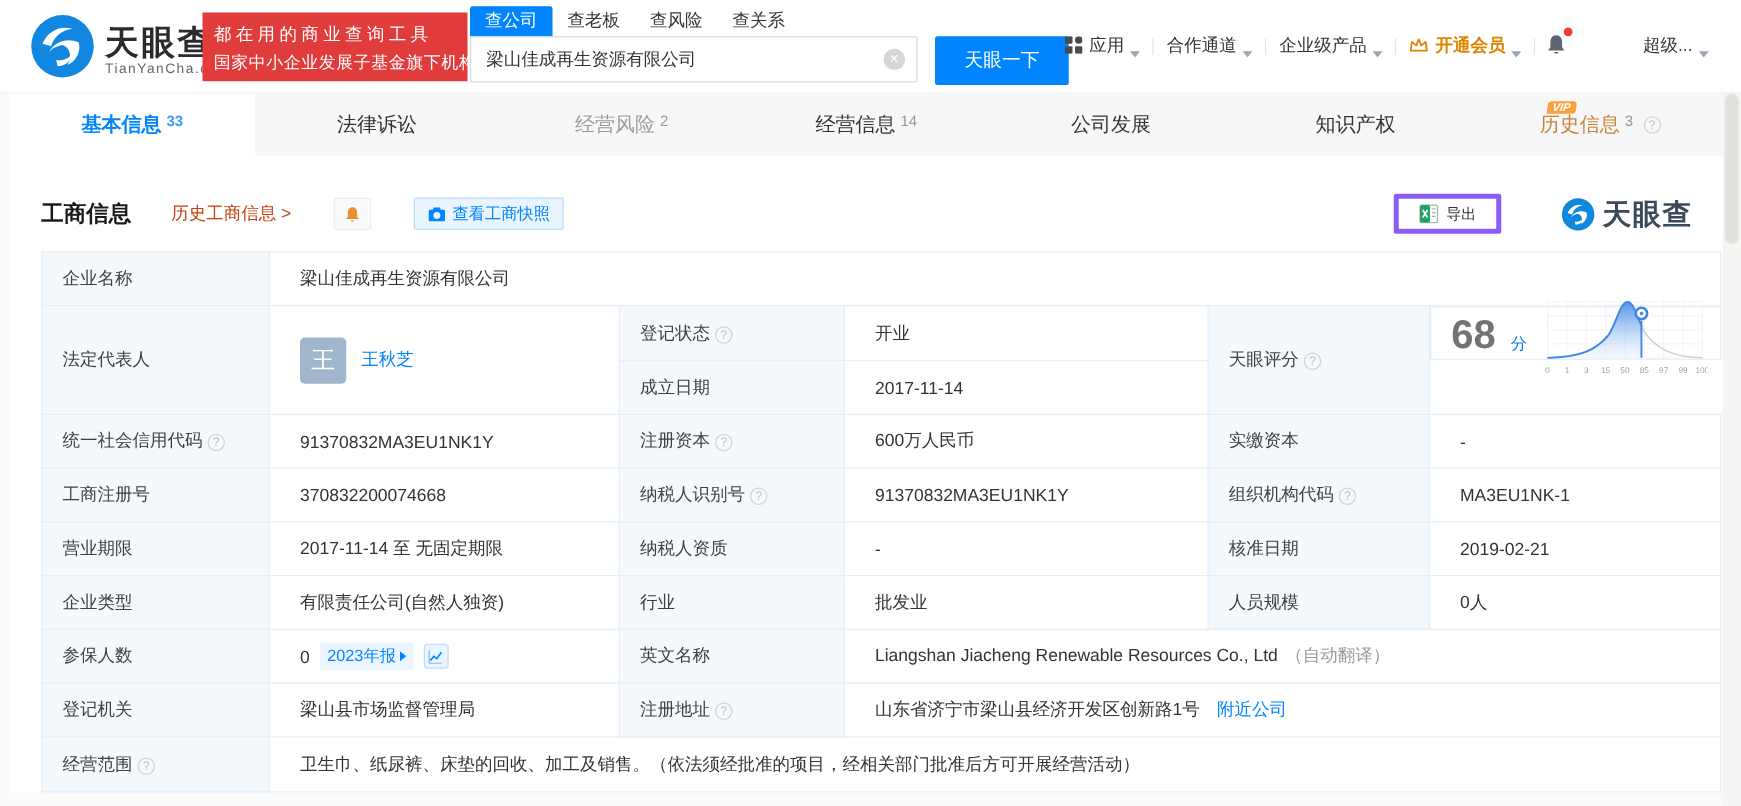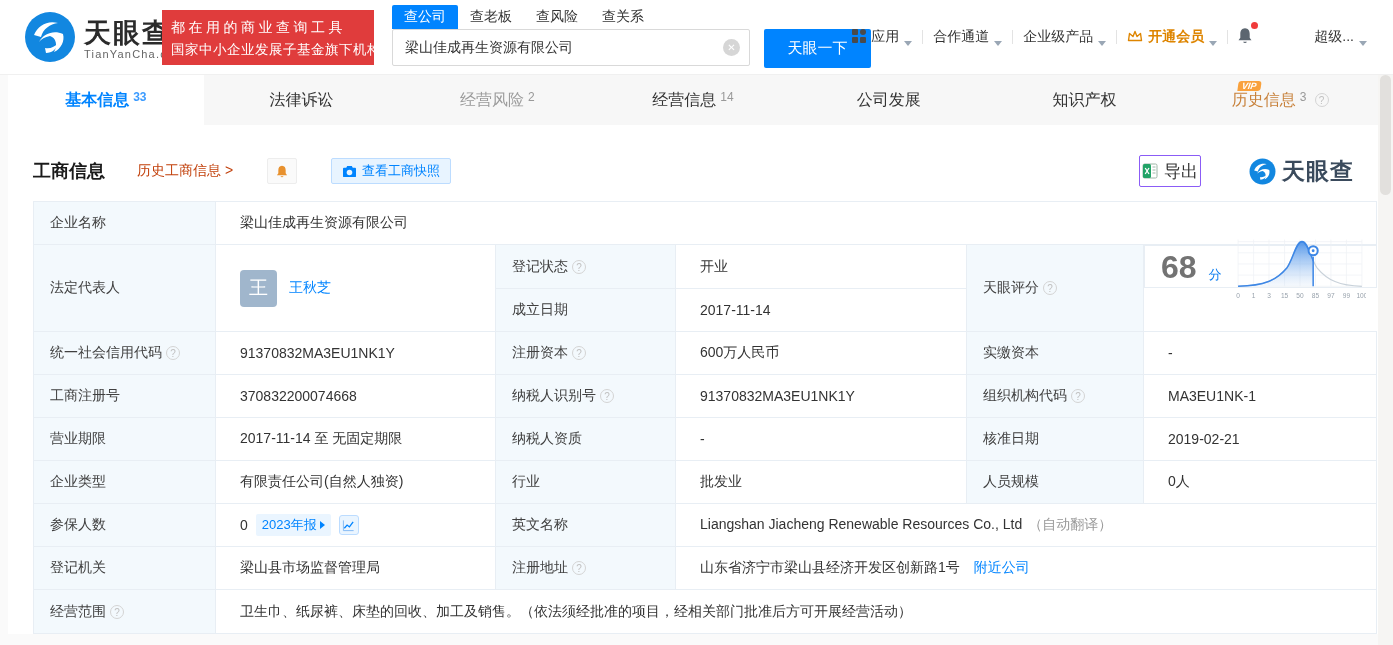--- a/index.html
+++ b/index.html
@@ -9,21 +9,21 @@
   
   .top-header { position:relative; width:1393px; height:75px; background:#fff; border-bottom:1px solid #f0f0f0; }
   .logo { position:absolute; left:24px; top:11px; display:flex; align-items:center; gap:8px; }
   .logo-text .cn { font-size:27px; font-weight:bold; color:#2b2b2b; letter-spacing:2px; line-height:30px; }
   .logo-text .en { font-size:11px; color:#666; letter-spacing:1.2px; }
   .banner { position:absolute; left:162px; top:10px; width:212px; height:55px; background:#e03c3c; color:#fff;
     display:flex; flex-direction:column; justify-content:center; padding:0 9px; }
   .banner .l1 { font-size:14px; letter-spacing:3.5px; line-height:24px; white-space:nowrap; }
   .banner .l2 { font-size:13.5px; letter-spacing:0.5px; line-height:22px; white-space:nowrap; }
 
-  .search-wrap { position:absolute; left:392px; top:3px; }
+  .search-wrap { position:absolute; left:376px; top:3px; }
   .search-tabs { display:flex; align-items:flex-end; height:26px; }
   .search-tab { font-size:14px; color:#333; padding:3px 12px; cursor:pointer; }
   .search-tab.active { background:#0084ff; color:#fff; border-radius:2px 2px 0 0; }
   .search-row { display:flex; margin-top:0; }
   .search-box { position:relative; }
   .search-input { width:358px; height:37px; border:1px solid #d9d9d9; border-radius:2px; padding:0 34px 0 12px;
     font-size:14px; color:#333; outline:none; font-family:inherit; }
   .clear-icon { position:absolute; right:10px; top:10px; width:17px; height:17px; border-radius:50%;
     background:#d6d6d6; color:#fff; font-size:10px; line-height:17px; text-align:center; cursor:pointer; }
   .search-btn { width:107px; height:39px; margin-left:14px; background:#0084ff; color:#fff; border:none;
@@ -54,22 +54,22 @@
 
   
   .sec-head { display:flex; align-items:center; padding:30px 10px 14px 25px;gap:20px; }
   .sec-title { font-size:18px; font-weight:bold; color:#1a1a1a; }
   .sec-hist { font-size:14px; color:#c2410c; margin-left:12px; cursor:pointer; }
   .chip { display:inline-flex; align-items:center; justify-content:center; margin-left:14px; cursor:pointer; }
   .bell-chip { width:30px; height:26px; background:#fafafa; border:1px solid #ededed; border-radius:2px; }
   .snap-chip { height:26px; padding:0 10px; gap:5px; background:#e8f4ff; border:1px solid #bcdcff; border-radius:2px;
     color:#0084ff; font-size:13px; }
   .sec-spacer { flex:1; }
-  .export-btn { display:flex; align-items:center; gap:6px; height:32px; padding:0 2px; background:#fff;
-    border:1px solid #8b5cf6; border-radius:2px; font-size:17px; color:#333; cursor:pointer; margin-right:28px; }
+  .export-btn { display:flex; align-items:center; gap:6px; height:32px; padding:0 16px; background:#fff;
+    border:4px solid #8b5cf6; border-radius:2px; font-size:12px; color:#333; cursor:pointer; margin-right:28px; }
   .watermark { display:flex; align-items:center; gap:6px; margin-right:14px; }
   .watermark .wm-text { font-size:23px; font-weight:bold; color:#3a4a5c; letter-spacing:1px; }
 
   
   .biz-table { border-collapse:collapse; margin:0 0 0 25px; table-layout:fixed; width:1343px; font-size:14px; }
   .biz-table td { border:1px solid #e8eef4; height:43px; vertical-align:middle; }
   td.lb { background:#f3f9fd; color:#404040; padding:0 8px 0 16px; }
   td.vl { background:#fff; color:#333; padding:0 10px 0 24px; }
   .green { color:#27a35f; }
   .dash { color:#333; }

